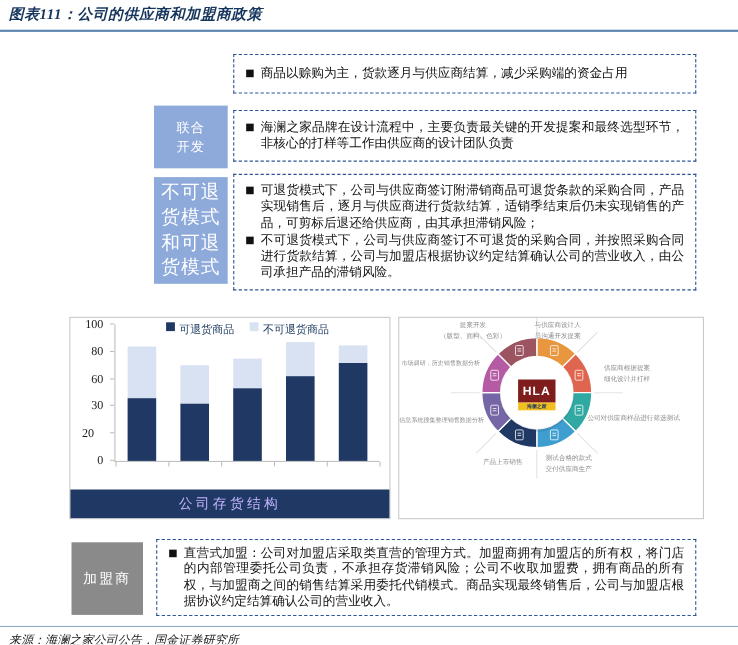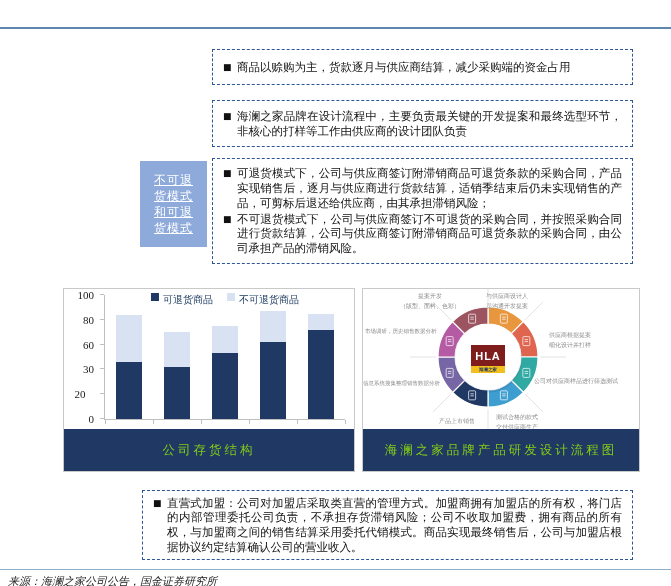--- a/index.html
+++ b/index.html
@@ -15,41 +15,41 @@
   .side-box{position:absolute;display:flex;align-items:center;justify-content:center;
             color:#fff;font:12.5px "Liberation Serif",serif;letter-spacing:2px;text-align:center;}
   #supplier-box{left:65px;top:37px;width:66px;height:231px;background:#1F3864;}
   #franchisee-box{left:65px;top:493px;width:65px;height:66px;background:#8A8A8A;}
 
   .tag{position:absolute;left:140px;width:67px;background:#8EAADB;color:#fff;
        display:flex;align-items:center;justify-content:center;text-align:center;
        white-space:pre-line;font:12px/1.35 "Liberation Serif",serif;letter-spacing:1px;}
   #tag1{top:42px;height:40px;}
   #tag2{top:96px;height:57px;}
-  #tag3{top:161px;height:86px;font-size:12px;text-decoration:underline;}
+  #tag3{top:161px;height:97px;font-size:17px;}
 
   .dashed{position:absolute;left:212px;width:421px;border:1px dashed #2E5596;background:#fff;
           display:flex;flex-direction:column;justify-content:center;gap:1px;
           padding:3px 10px;box-sizing:border-box;}
   #d1{top:49px;height:36px;}
   #d2{top:100px;height:47px;}
   #d3{top:158px;height:106px;}
   #df{left:142px;top:490px;width:491px;height:70px;}
   .bullet{display:flex;}
   .marker{flex:0 0 14px;font-size:9px;line-height:15px;color:#111;
           font-family:"DejaVu Sans",sans-serif;}
   .btext{flex:1;font:11.5px/1.28 "Liberation Serif",serif;color:#111;text-align:justify;}
 
   
   .panel{position:absolute;top:288px;height:184px;border:1px solid #C9C9C9;background:#fff;
          box-sizing:border-box;}
   #chart-panel{left:63px;width:292px;}
   #flow-panel{left:362px;width:278px;}
-  .caption-bar{position:absolute;left:0;right:0;bottom:0;height:42px;background:#1F3864;
-               color:#84cc16;display:flex;align-items:center;justify-content:center;
+  .caption-bar{position:absolute;left:0;right:0;bottom:0;height:26px;background:#1F3864;
+               color:#c4b5fd;display:flex;align-items:center;justify-content:center;
                font:12.5px "Liberation Serif",serif;letter-spacing:3px;}
 
   
   .legend{position:absolute;top:4px;left:36px;right:4px;display:flex;justify-content:center;gap:14px;}
   .legend-item{display:flex;gap:4px;font:10px "Liberation Serif",serif;color:#17365D;}
   .swatch{width:8px;height:8px;}
   .plot{position:absolute;left:40px;top:6px;width:240px;height:124px;
         border-left:1px solid #BFBFBF;border-bottom:1px solid #BFBFBF;}
   .yaxis{position:absolute;left:2px;top:6px;width:32px;height:124px;}
   .ytick{position:absolute;right:4px;width:28px;text-align:right;
@@ -83,23 +83,26 @@
 
   
   .bottom-rule{position:absolute;left:0;right:0;top:569px;height:1px;background:#8FAFC9;}
   .source{position:absolute;left:8px;top:574px;font:italic 11px "Liberation Serif",serif;color:#222;}
 </style>
 </head>
 <body>
 
 <div id="page">
 
+  <div class="fig-title">图表111：公司的供应商和加盟商政策</div>
   <div class="title-rule"></div>
 
 
+  <div class="tag" id="tag2">联合
+开发</div>
   <div class="tag" id="tag3">不可退
 货模式
 和可退
 货模式</div>
 
   <div class="dashed" id="d1">
       <div class="bullet">
         <span class="marker">■</span>
         <span class="btext">商品以赊购为主，货款逐月与供应商结算，减少采购端的资金占用</span>
       </div>
@@ -110,21 +113,21 @@
         <span class="btext">海澜之家品牌在设计流程中，主要负责最关键的开发提案和最终选型环节，非核心的打样等工作由供应商的设计团队负责</span>
       </div>
     </div>
   <div class="dashed" id="d3">
       <div class="bullet">
         <span class="marker">■</span>
         <span class="btext">可退货模式下，公司与供应商签订附滞销商品可退货条款的采购合同，产品实现销售后，逐月与供应商进行货款结算，适销季结束后仍未实现销售的产品，可剪标后退还给供应商，由其承担滞销风险；</span>
       </div>
       <div class="bullet">
         <span class="marker">■</span>
-        <span class="btext">不可退货模式下，公司与供应商签订不可退货的采购合同，并按照采购合同进行货款结算，公司与供应商签订附滞销商品可退货条款的采购合同，由公司承担产品的滞销风险。</span>
+        <span class="btext">不可退货模式下，公司与供应商签订不可退货的采购合同，并按照采购合同进行货款结算，公司与加盟店根据协议约定结算确认公司的营业收入，由公司承担产品的滞销风险。</span>
       </div>
     </div>
 
   <div class="panel" id="chart-panel">
     <div class="legend">
         <div class="legend-item">
           <span class="swatch" style="background: rgb(31, 56, 100);"></span>
           <span>可退货商品</span>
         </div>
         <div class="legend-item">
@@ -261,23 +264,23 @@
 细化设计并打样</div>
       <div class="dlabel pos-r2">公司对供应商样品进行筛选测试</div>
       <div class="dlabel pos-br">测试合格的款式
 交付供应商生产</div>
       <div class="dlabel pos-bl">产品上市销售</div>
       <div class="dlabel pos-l2">信息系统搜集整理销售数据分析</div>
       <div class="dlabel pos-l1">市场调研，历史销售数据分析</div>
       <div class="dlabel pos-tl">提案开发
 （版型、面料、色彩）</div>
     </div>
-    <div class="caption-bar">海澜之家品牌产品研发设计流程图</div>
   </div>
 
+  <div class="side-box" id="franchisee-box">加盟商</div>
   <div class="dashed" id="df">
       <div class="bullet">
         <span class="marker">■</span>
         <span class="btext">直营式加盟：公司对加盟店采取类直营的管理方式。加盟商拥有加盟店的所有权，将门店的内部管理委托公司负责，不承担存货滞销风险；公司不收取加盟费，拥有商品的所有权，与加盟商之间的销售结算采用委托代销模式。商品实现最终销售后，公司与加盟店根据协议约定结算确认公司的营业收入。</span>
       </div>
     </div>
 
   <div class="bottom-rule"></div>
   <div class="source">来源：海澜之家公司公告，国金证券研究所</div>
 </div>

